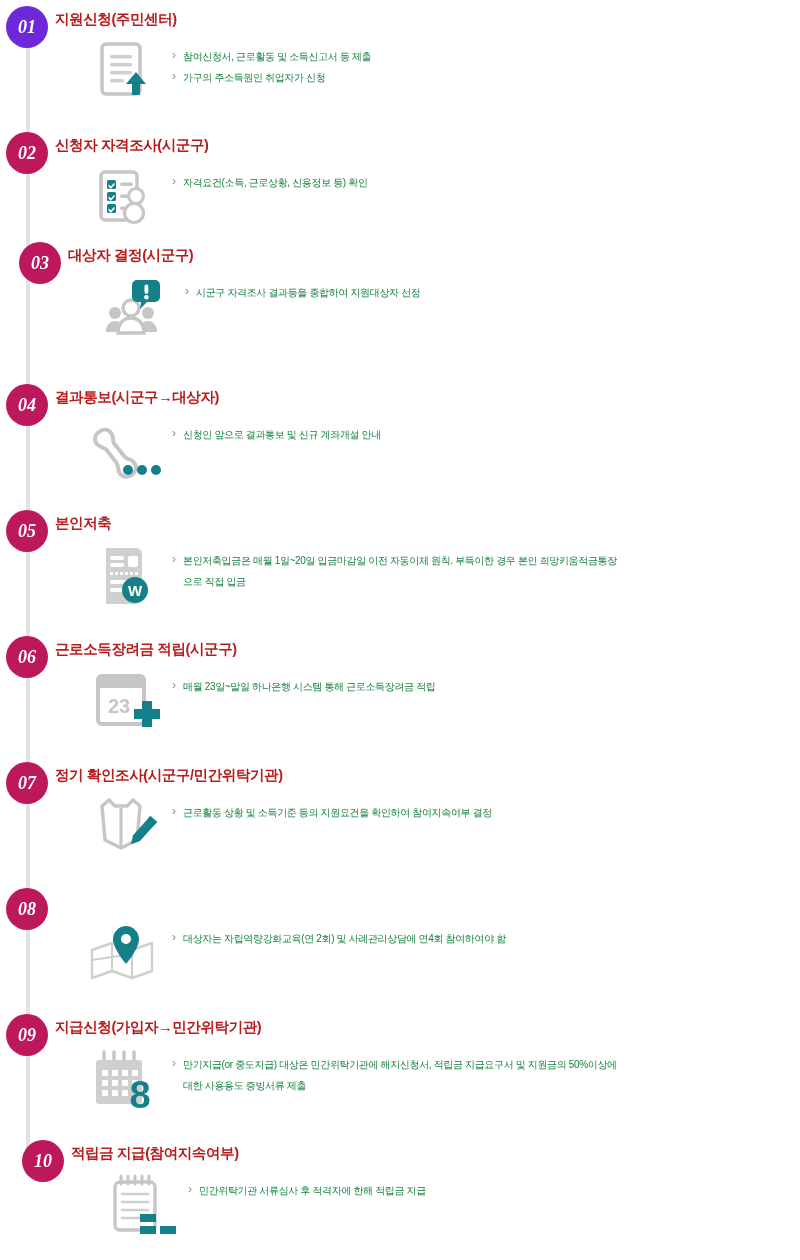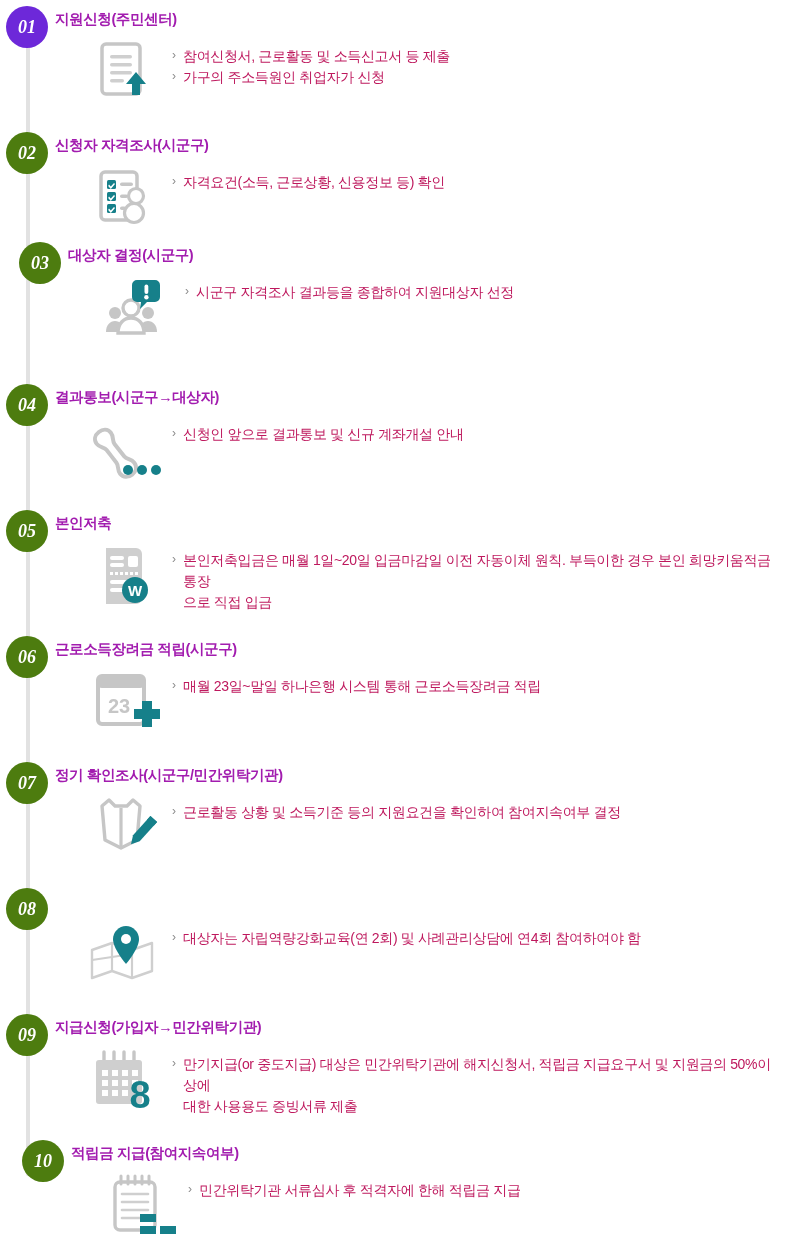--- a/index.html
+++ b/index.html
@@ -52,29 +52,29 @@
     background: #6d28d9;
     color: #ffffff;
     font-size: 18px;
     font-style: italic;
     font-weight: bold;
     line-height: 42px;
     text-align: center;
     letter-spacing: 0px;
     font-family: "Liberation Serif", "DejaVu Serif", serif;
   }
-  .step-badge.light { background: #4d7c0f; }
+  .step-badge.light { background: #be185d; }
 
   .step-title {
     position: absolute;
     left: 55px;
     top: 10px;
     font-size: 14.5px;
     font-weight: bold;
-    color: #a21caf;
+    color: #b91c1c;
     letter-spacing: -0.4px;
     white-space: nowrap;
   }
 
   .step-icon {
     position: absolute;
     left: 88px;
     top: 38px;
     width: 76px;
     height: 72px;
@@ -82,23 +82,23 @@
   .step-icon svg { display: block; }
 
   .step-body {
     position: absolute;
     left: 172px;
     top: 46px;
     width: 600px;
   }
   .bullet-line {
     position: relative;
-    font-size: 14px;
+    font-size: 10px;
     line-height: 21px;
-    color: #be185d;
+    color: #15803d;
     letter-spacing: -0.35px;
     padding-left: 11px;
     white-space: pre-wrap;
   }
   .bullet-line::before {
     content: "\203A";
     position: absolute;
     left: 0;
     top: -1px;
     color: #8c8c8c;

